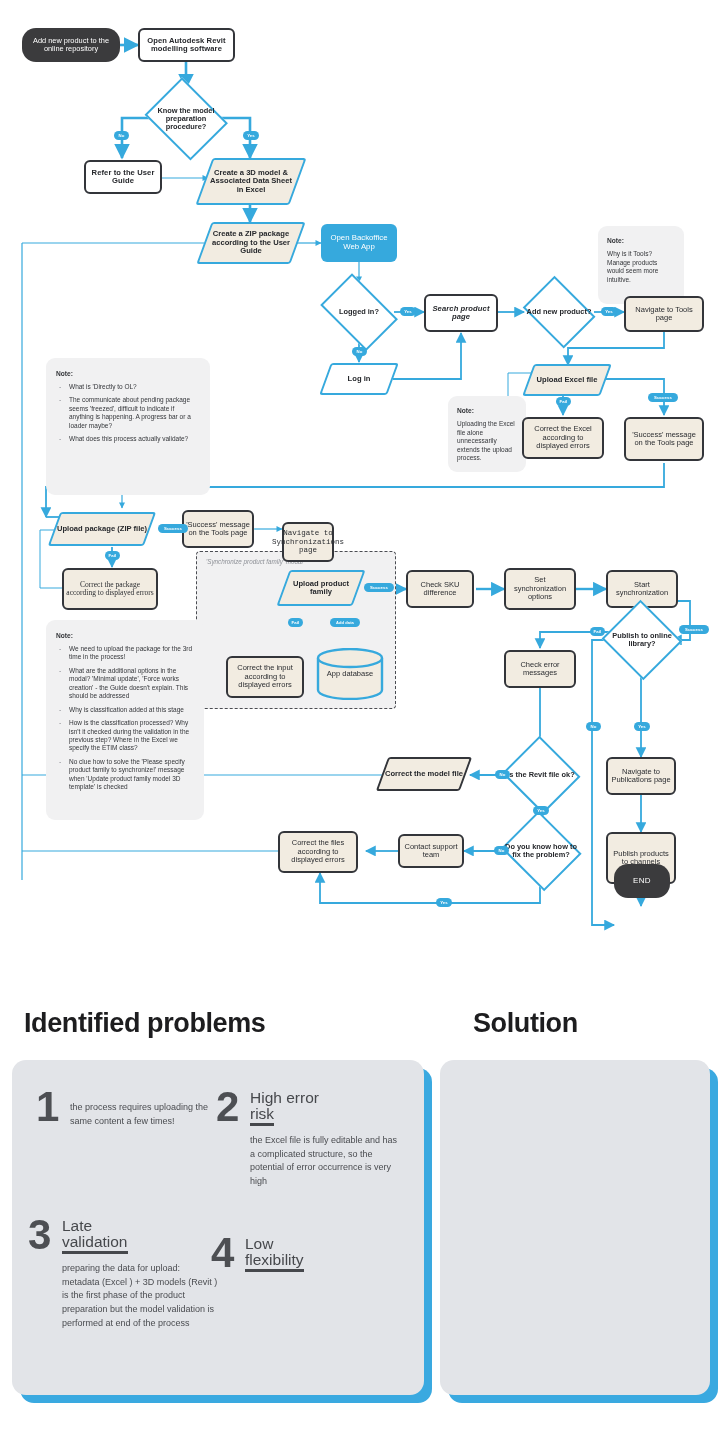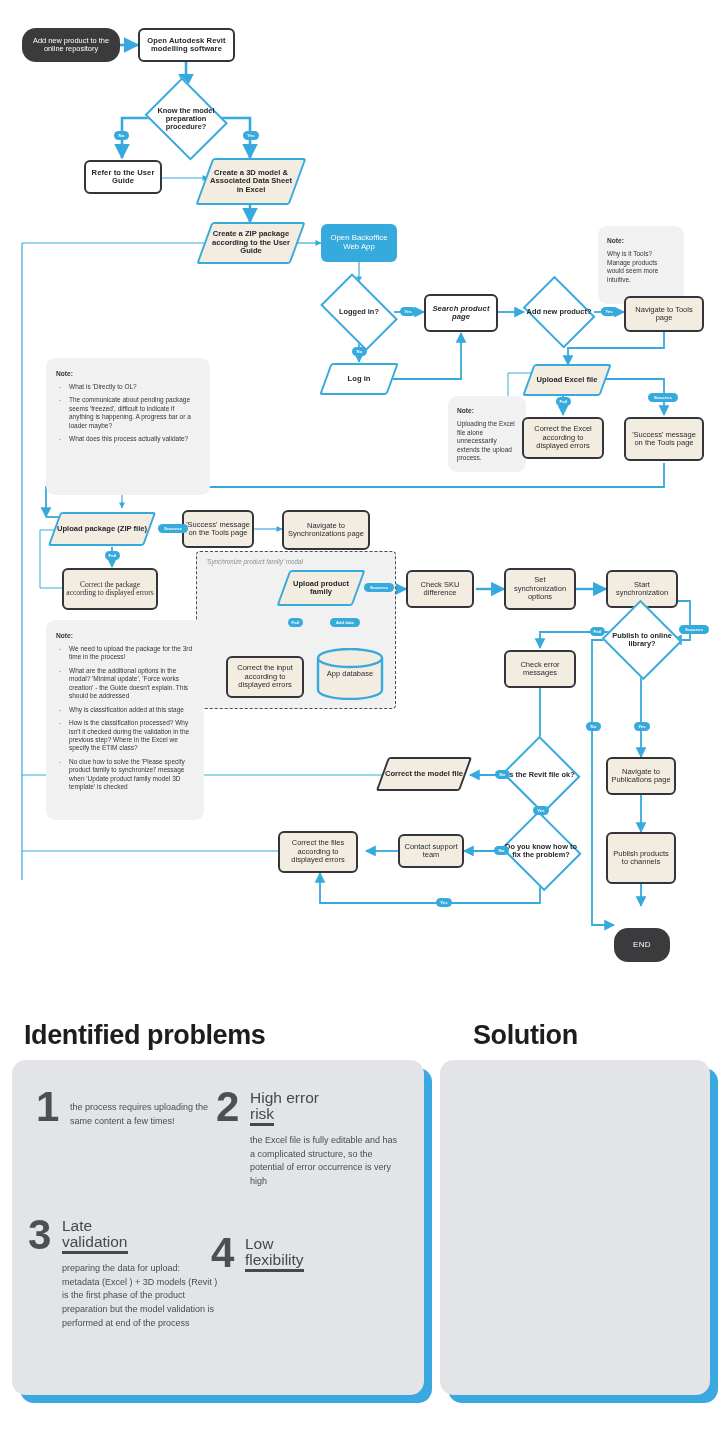--- a/index.html
+++ b/index.html
@@ -71,21 +71,21 @@
 
   
   .chip{position:absolute;background:#36a9dd;color:#fff;border-radius:5px;
         font-size:4.3px;font-weight:700;letter-spacing:.1px;
         display:flex;align-items:center;justify-content:center;
         z-index:6;white-space:nowrap;}
 
   
   #bottom{position:absolute;left:0;top:960px;width:726px;height:476px;}
   .sec-title{position:absolute;font-size:27px;font-weight:700;
-             color:#1d1d1f;letter-spacing:-.4px;margin-top:12px;}
+             color:#1d1d1f;letter-spacing:-.4px;}
   .card{position:absolute;background:#e2e4e8;border-radius:14px;
         box-sizing:border-box;}
   .cardshadow{position:absolute;background:#3aa9e0;border-radius:14px;}
 
   .prob{position:absolute;box-sizing:border-box;}
   .prob .pnum{position:absolute;left:0;top:-4px;font-size:42px;
               font-weight:700;color:#4d4f53;line-height:1;}
   .prob .phead{margin-left:34px;font-size:15.5px;font-weight:400;
                color:#46484c;line-height:1.06;}
   .prob .phead .u{border-bottom:3px solid #46484c;display:inline;
@@ -278,21 +278,21 @@
     </div>
 
   <div class="node boxcream" style="left:62px;top:568px;width:96px;height:42px;font-family:Liberation Serif, serif;">
       <span>Correct the package according to displayed errors</span>
     </div>
 
   <div class="node boxcream" style="left:182px;top:510px;width:72px;height:38px;">
       <span>'Success' message on the Tools page</span>
     </div>
 
-  <div class="node boxcream" style="left:282px;top:510px;width:88px;height:40px;">
+  <div class="node boxcream" style="left:282px;top:522px;width:52px;height:40px;font-family:Liberation Mono, monospace;">
       <span>Navigate to Synchronizations page</span>
     </div>
 
   <div class="modal" style="left:196px;top:551px;width:198px;height:156px;">
     <div class="mlabel">'Synchronize product family' modal</div>
   </div>
 
   <div class="node para" style="left:283px;top:570px;width:76px;height:36px;">
       <div class="pgbg"></div>
       <span>Upload product family</span>
@@ -355,21 +355,21 @@
     </div>
 
   <div class="node boxcream" style="left:398px;top:834px;width:66px;height:34px;">
       <span>Contact support team</span>
     </div>
 
   <div class="node boxcream" style="left:278px;top:831px;width:80px;height:42px;">
       <span>Correct the files according to displayed errors</span>
     </div>
 
-  <div class="node pill end" style="left:614px;top:928px;width:56px;height:34px;">
+  <div class="node pill end" style="left:614px;top:864px;width:56px;height:34px;">
       <span>END</span>
     </div>
 
   <div class="chip" style="left:114px;top:131px;width:15px;height:9px;">
       <span>No</span>
     </div>
   <div class="chip" style="left:243px;top:131px;width:16px;height:9px;">
       <span>Yes</span>
     </div>
   <div class="chip" style="left:400px;top:307px;width:16px;height:9px;">

